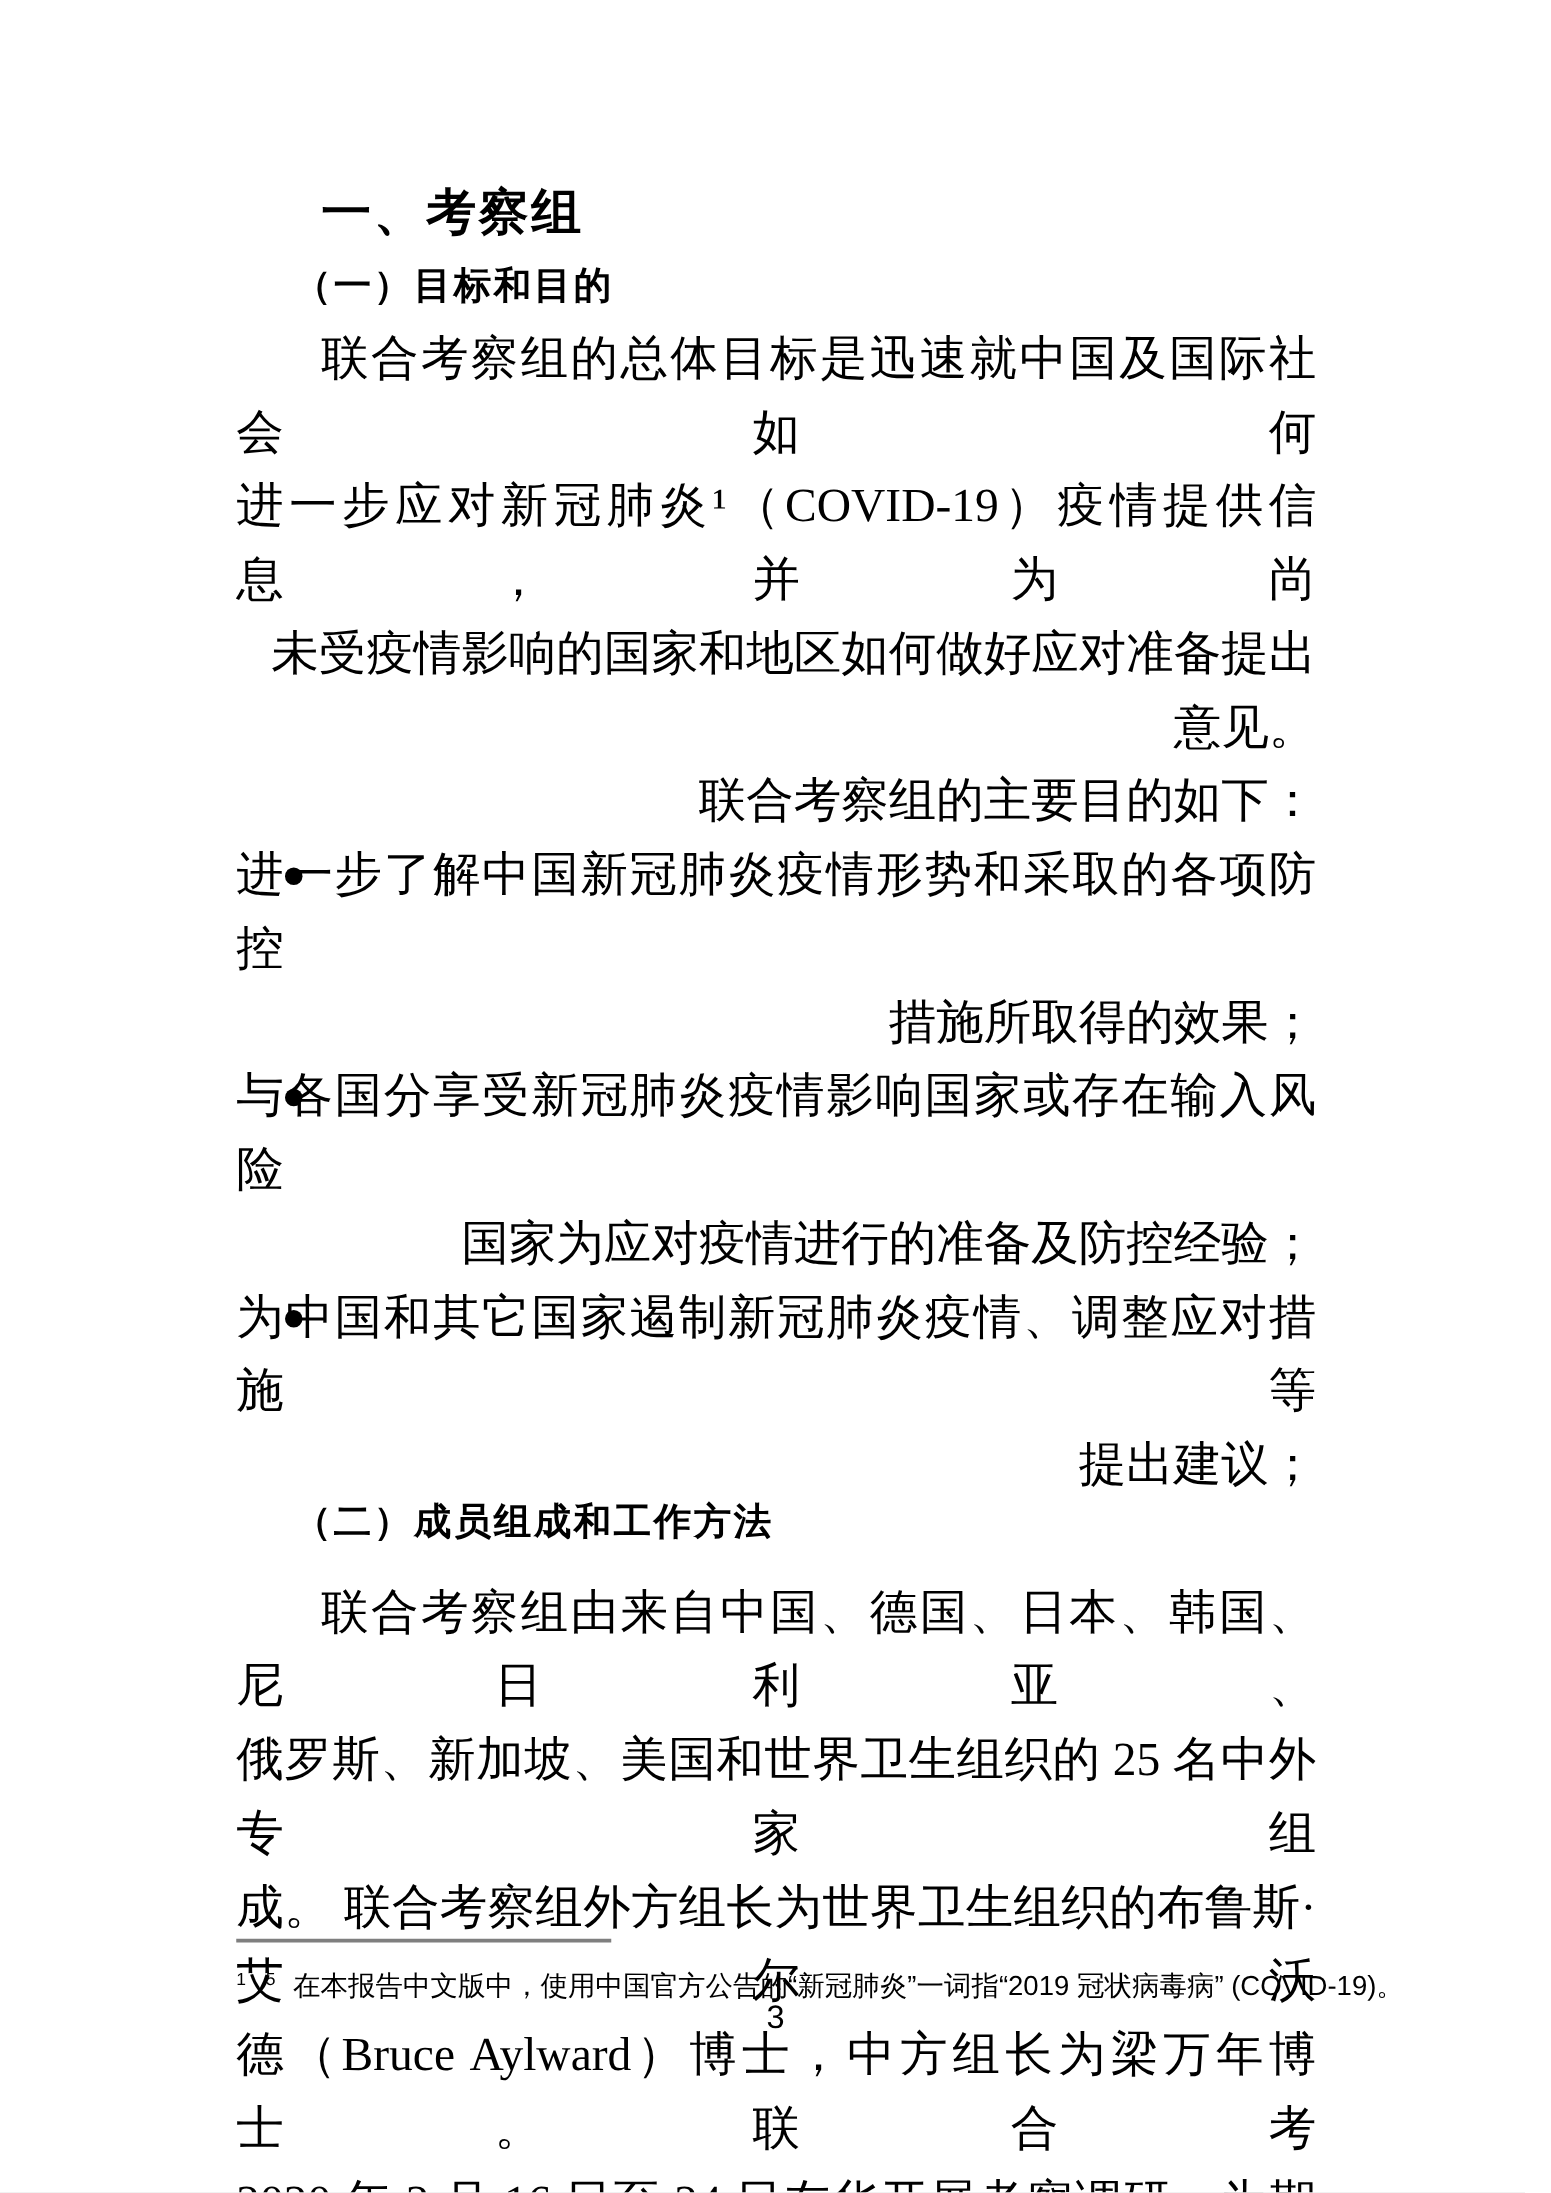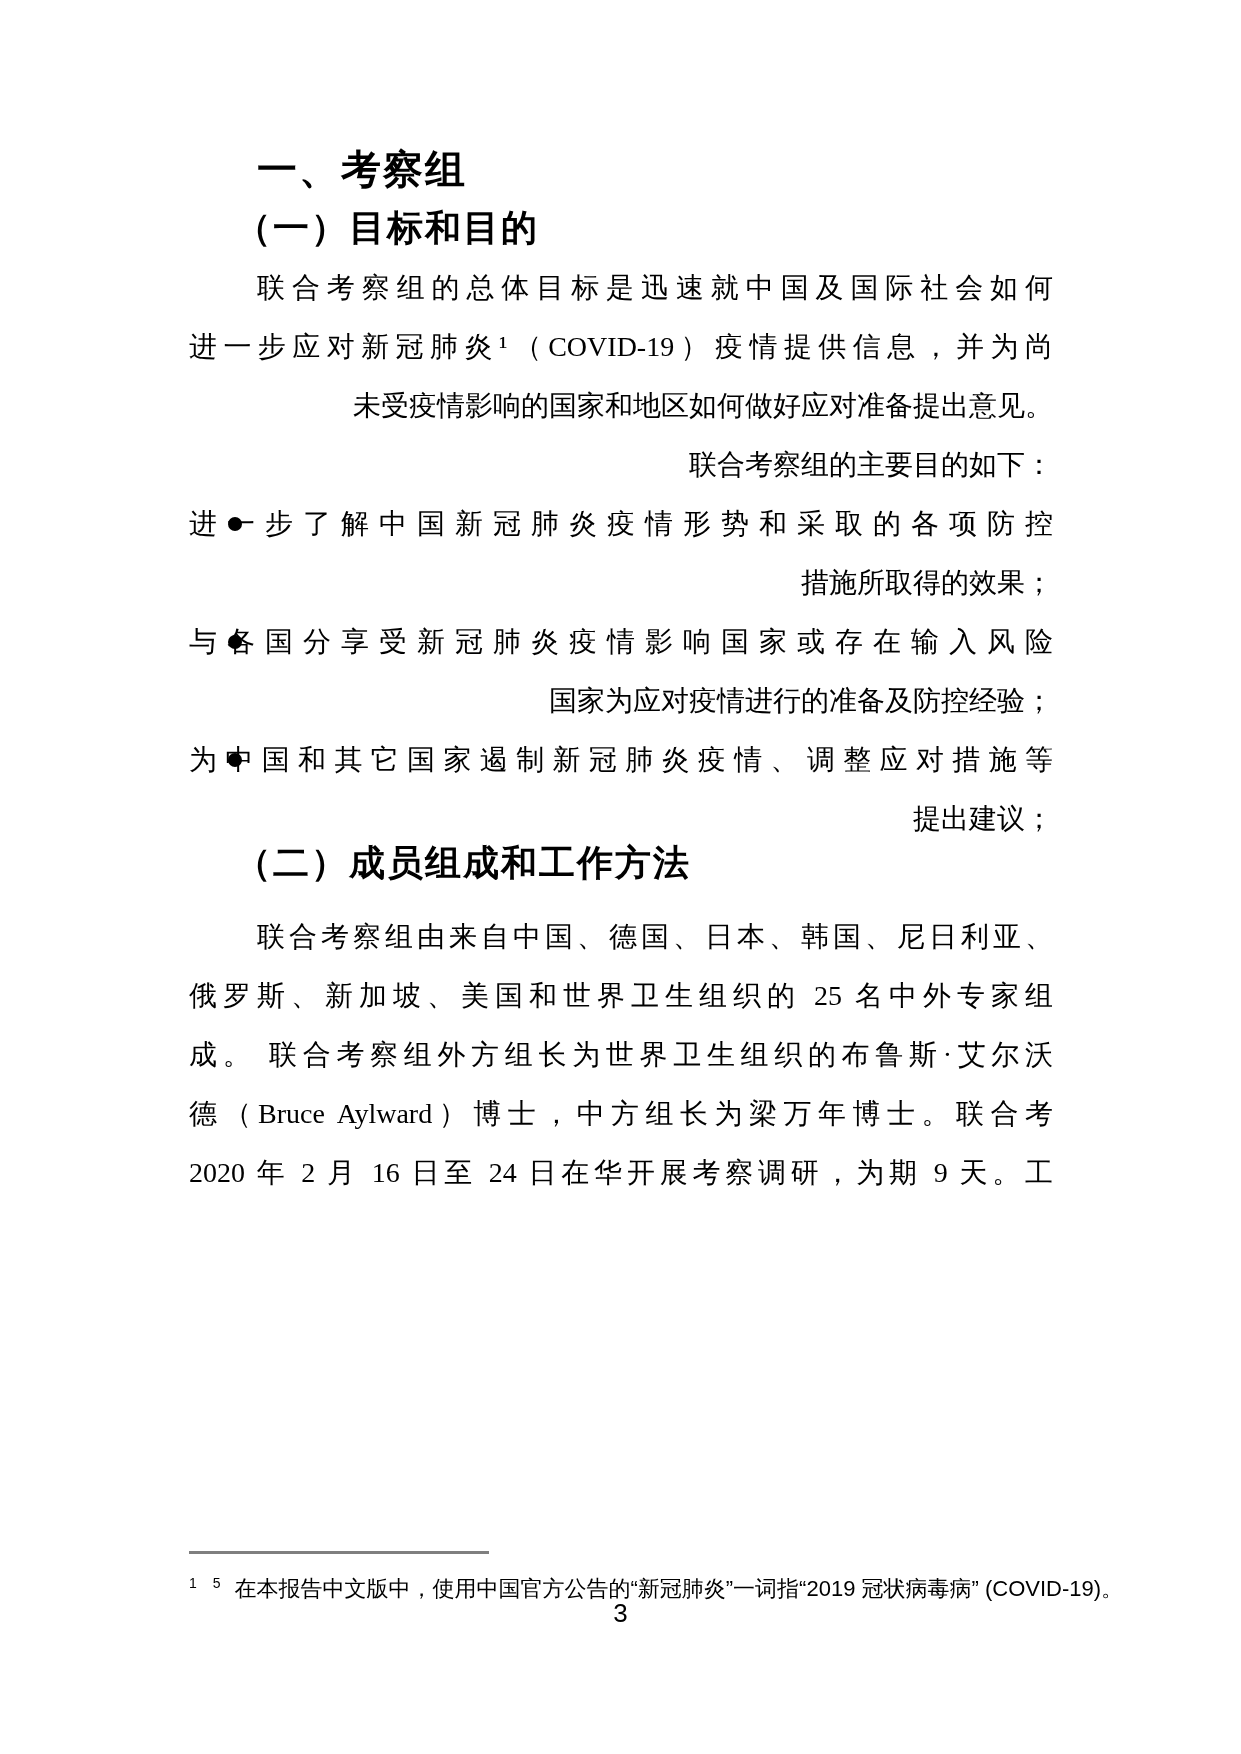--- a/index.html
+++ b/index.html
@@ -21,28 +21,28 @@
     width: 864px;
   }
   .h1 {
     font-size: 40px;
     font-weight: 700;
     line-height: 59px;
     text-indent: 68px;
     letter-spacing: 2px;
   }
   .h2 {
-    font-size: 36px;
+    font-size: 30px;
     font-weight: 700;
     line-height: 59px;
     text-indent: 46px;
     letter-spacing: 2px;
   }
   .h2-b { margin-top: -14px; }
-  .para { font-size: 28px; }
+  .para { font-size: 38px; }
   .line {
     line-height: 59px;
     text-align: right;
   }
   .fill {
     text-align: justify;
     text-align-last: justify;
     text-justify: inter-character;
   }
   .indent { text-indent: 68px; }

